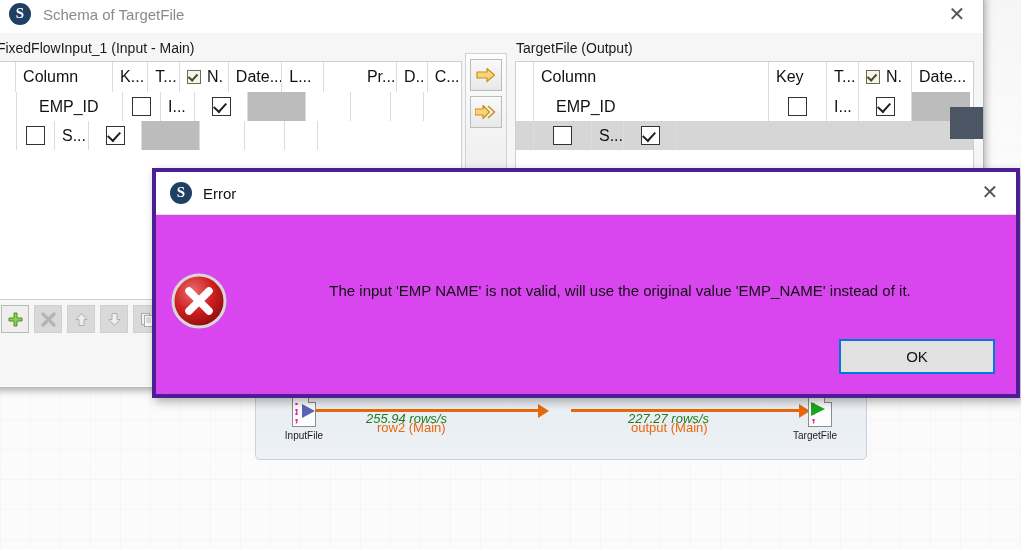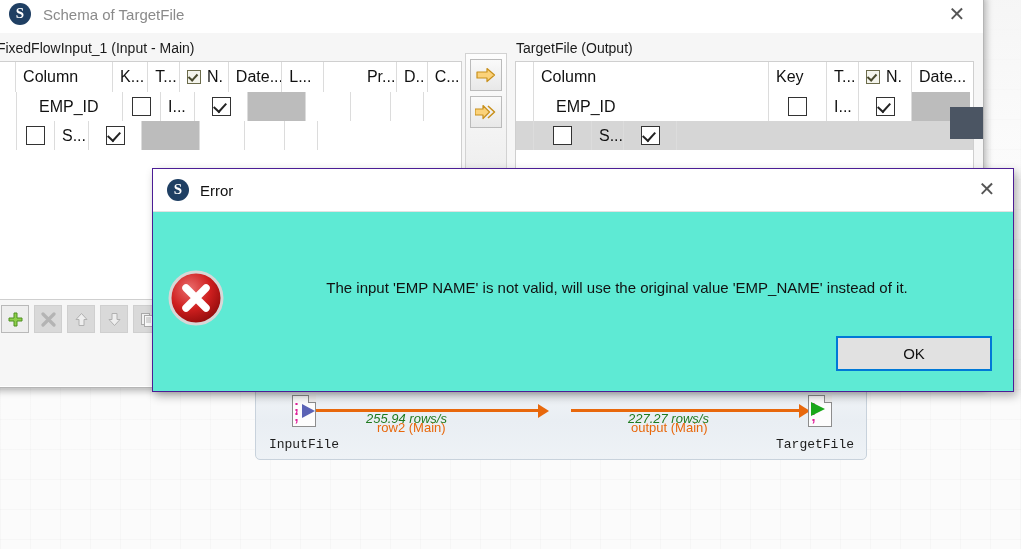--- a/index.html
+++ b/index.html
@@ -24,21 +24,21 @@
     background: linear-gradient(180deg, rgba(245,245,245,0.9) 0%, rgba(250,250,250,0.4) 25%, rgba(252,252,252,0.15) 60%, rgba(255,255,255,0) 100%);
   }
   
   #job-group {
     position: absolute; left: 255px; top: 382px; width: 610px; height: 76px;
     border: 1px solid #c8d2dc; border-radius: 5px;
     background: linear-gradient(180deg,#f2f5f8 0%, #e9eef3 50%, #eef2f6 100%);
   }
   .node { position: absolute; width: 92px; text-align: center; }
   .node-icon { width: 30px; height: 34px; margin: 0 auto; position: relative; }
-  .node-label { font-size: 13px; color: #1d1d1d; margin-top: 8px; white-space: nowrap; font-family: Liberation Mono, monospace;}
+  .node-label { font-size: 10px; color: #1d1d1d; margin-top: 1px; white-space: nowrap;}
   .doc-shape {
     position:absolute; left:3px; top:0; width:22px; height:30px;
     background:#fdfdfd; border:1px solid #8d8d8d;
   }
   .doc-fold { position:absolute; right:-1px; top:-1px; width:7px; height:7px;
     background:#eee; border-left:1px solid #8d8d8d; border-bottom:1px solid #8d8d8d; }
   .semi { position:absolute; left:5px; top:6px; color:#e0219b; font-size:15px; font-weight:bold; line-height:9px;}
   .semi2 { position:absolute; left:5px; top:16px; color:#e0219b; font-size:15px; font-weight:bold; line-height:9px;}
   .arrow-blue { position:absolute; left:13px; top:9px; width:0;height:0;
     border-top:7px solid transparent;border-bottom:7px solid transparent;border-left:13px solid #5b63b5; }
@@ -121,21 +121,21 @@
   .tool-row { position:absolute; display:flex; gap:5px; }
   .tool-btn {
     width:26px;height:26px;border:1px solid #cfcfcf;
     background:#d9d9d9; display:flex;align-items:center;justify-content:center;
   }
   .tool-btn.active { background:#eeeeee; border-color:#b9b9b9; }
 
   
   #error-dialog {
     position:absolute; left:152px; top:168px; width:860px; height:222px;
-    background:#5eead4; border:1px solid #4c1d95;
+    background:#d946ef; border:4px solid #4c1d95;
     box-shadow: 3px 4px 9px rgba(0,0,0,0.3);
   }
   #error-titlebar {
     height:42px; background:#ffffff; display:flex; align-items:center;
     padding-left:14px; position:relative; border-bottom:1px solid #e2e2e2;
   }
   #error-title { margin-left:11px; font-size:15px; color:#111; }
   #error-body { position:relative; height:178px;text-align:center; }
   #error-icon { position:absolute; left:14px; top:57px; width:58px; height:58px; }
   #error-msg {

